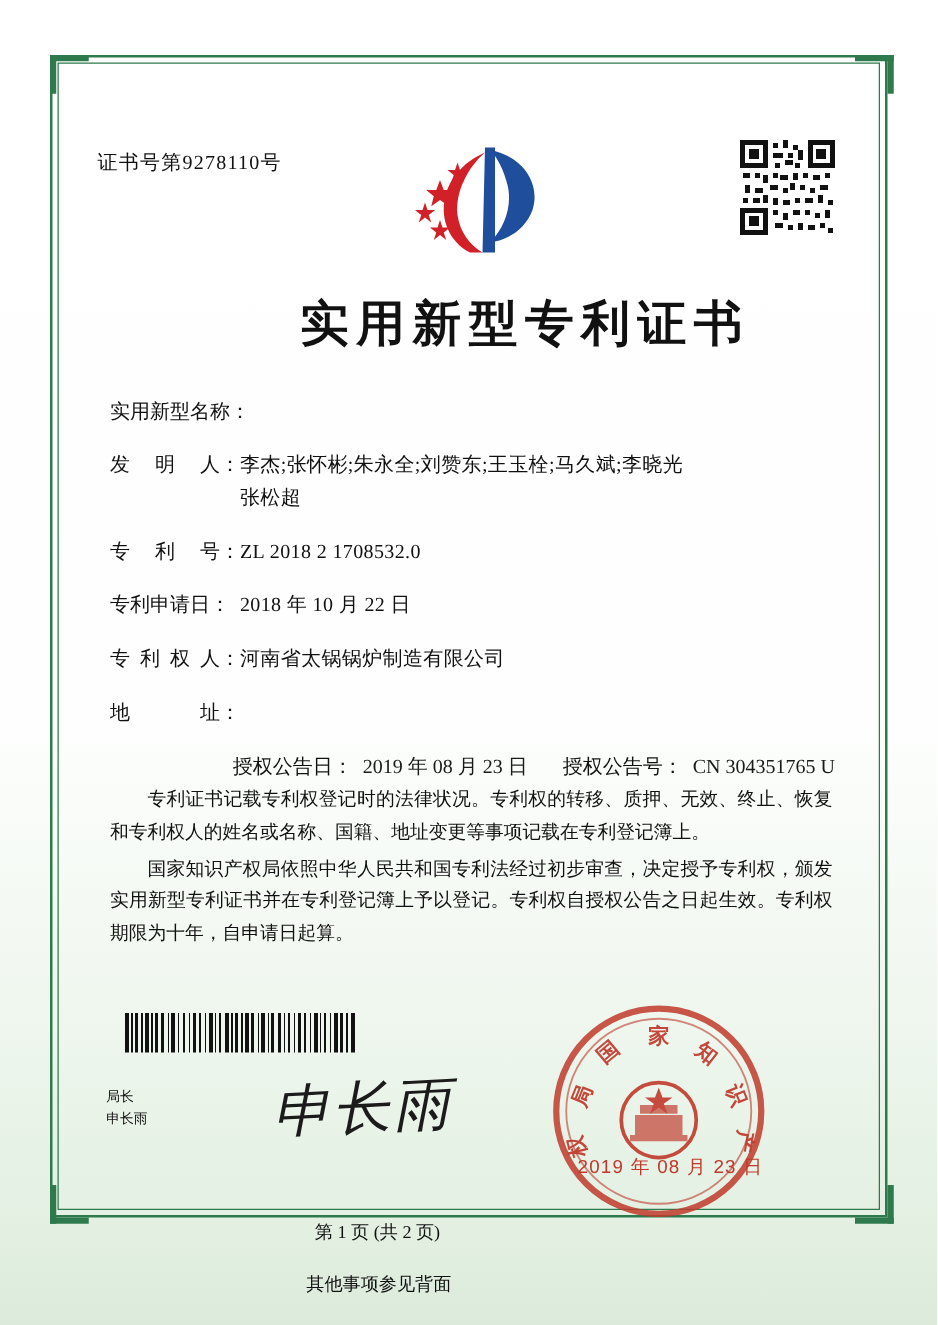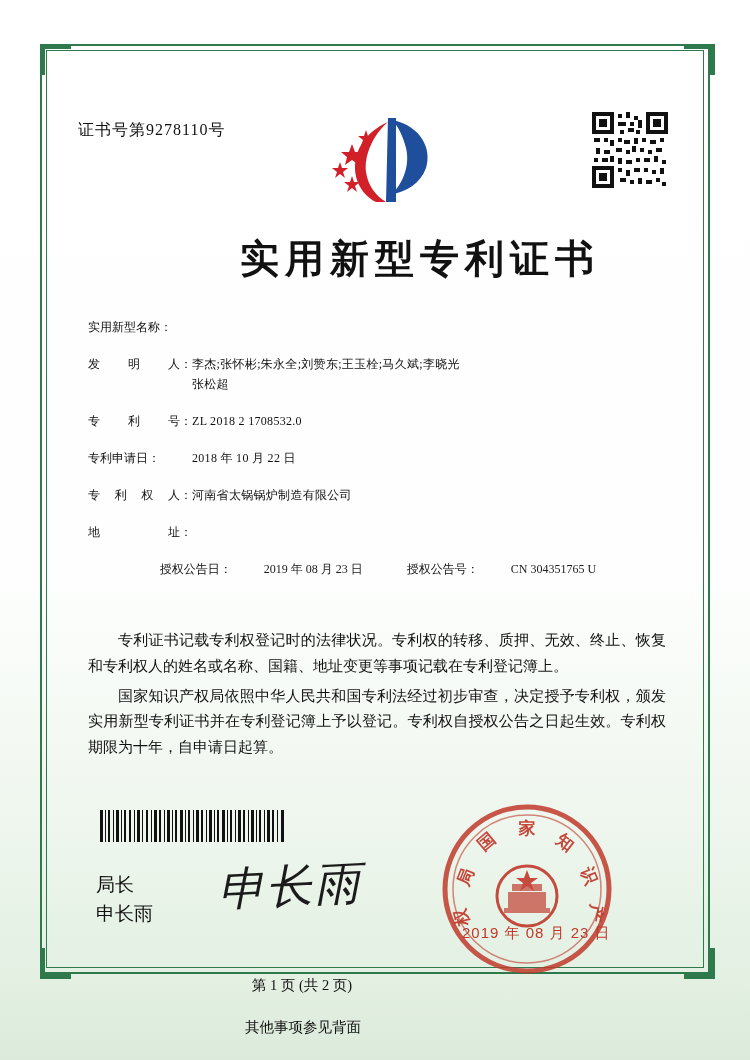--- a/index.html
+++ b/index.html
@@ -89,21 +89,21 @@
   
   .fields {
     position: absolute;
     left: 88px; top: 318px;
     width: 580px;
   }
   .field-row {
     display: flex;
     align-items: flex-start;
     margin-bottom: 19px;
-    font-size: 12px;
+    font-size: 16px;
     line-height: 1.5;
   }
   .field-label {
     width: 104px;
     flex: 0 0 104px;
     white-space: nowrap;
     letter-spacing: 0;
     color: #111;
   }
   .field-label.spread {
@@ -113,25 +113,25 @@
   .field-value {
     flex: 1;
     color: #111;
     letter-spacing: 0.3px;
   }
   .field-value .second-line {
     display: block;
     margin-top: 2px;
   }
   .field-row.pair {
-    justify-content: center;
+    justify-content: flex-end;
   }
   .pair-right {
     display: flex;
-    margin-left: 44px;
+    margin-left: 28px;
   }
   .pair-right .field-label {
     width: 104px;
     flex: 0 0 104px;
   }
 
   
   .paragraphs {
     position: absolute;
     left: 88px; top: 628px;
@@ -149,22 +149,22 @@
   
   .barcode {
     position: absolute;
     left: 100px; top: 810px;
     width: 186px; height: 32px;
   }
 
   
   .director {
     position: absolute;
-    left: 96px; top: 870px;
-    font-size: 19px;
+    left: 85px; top: 870px;
+    font-size: 11px;
     line-height: 1.55;
     color: #111;
   }
 
   
   .signature {
     position: absolute;
     left: 218px; top: 856px;
     font-size: 46px;
     color: #1b1b1b;

